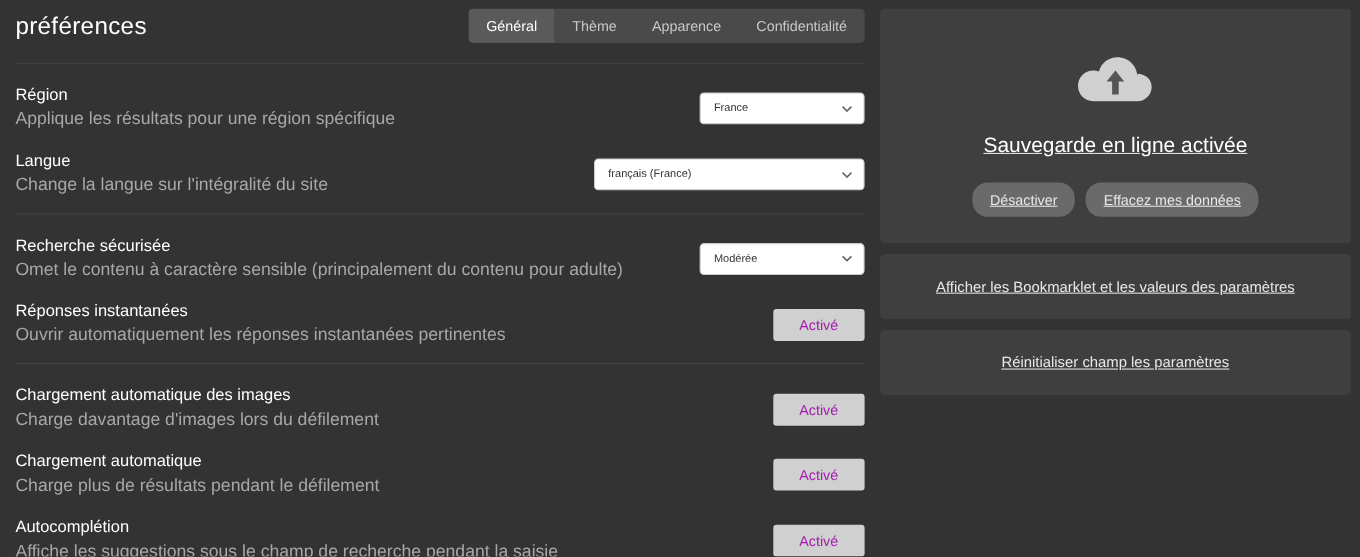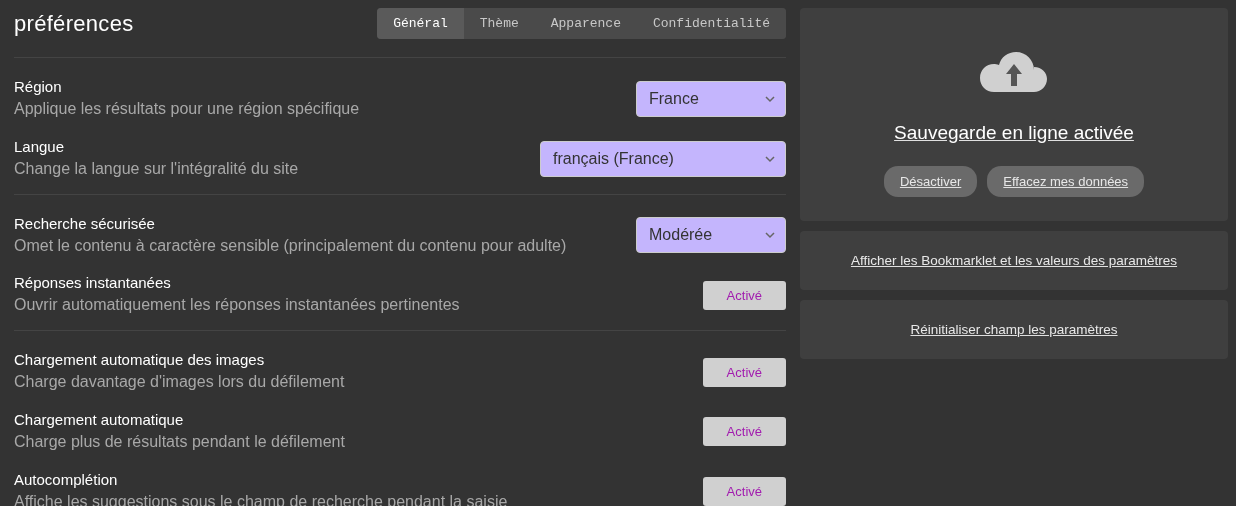--- a/index.html
+++ b/index.html
@@ -42,21 +42,20 @@
       border-radius: 4px;
       overflow: hidden;
     }
     .tab {
       padding: 8px 16px;
       background: #4a4a4a;
       color: #c8c8c8;
       font-size: 13px;
       cursor: pointer;
       border: none;
-      font-family: Liberation Mono, monospace;
     }
     .tab.active {
       background: #5a5a5a;
       color: #ffffff;
     }
     .group {
       border-top: 1px solid #444;
       padding: 14px 0 2px 0;
     }
     .group:first-of-type { border-top: none; padding-top: 0; }
@@ -72,26 +71,26 @@
       color: #ffffff;
       font-weight: 500;
       margin-bottom: 4px;
     }
     .row-desc {
       font-size: 16px;
       color: #a8a8a8;
       line-height: 1.3;
     }
     .select {
-      background: #c4b5fd;
+      background: #ffffff;
       color: #333;
       border: 1px solid #ccc;
       border-radius: 4px;
       padding: 8px 36px 8px 12px;
-      font-size: 16px;
+      font-size: 10px;
       min-width: 150px;
       position: relative;
       display: flex;
       align-items: center;
       justify-content: space-between;
       cursor: pointer;
     }
     .select.wide { min-width: 246px; }
     .chevron {
       position: absolute;

